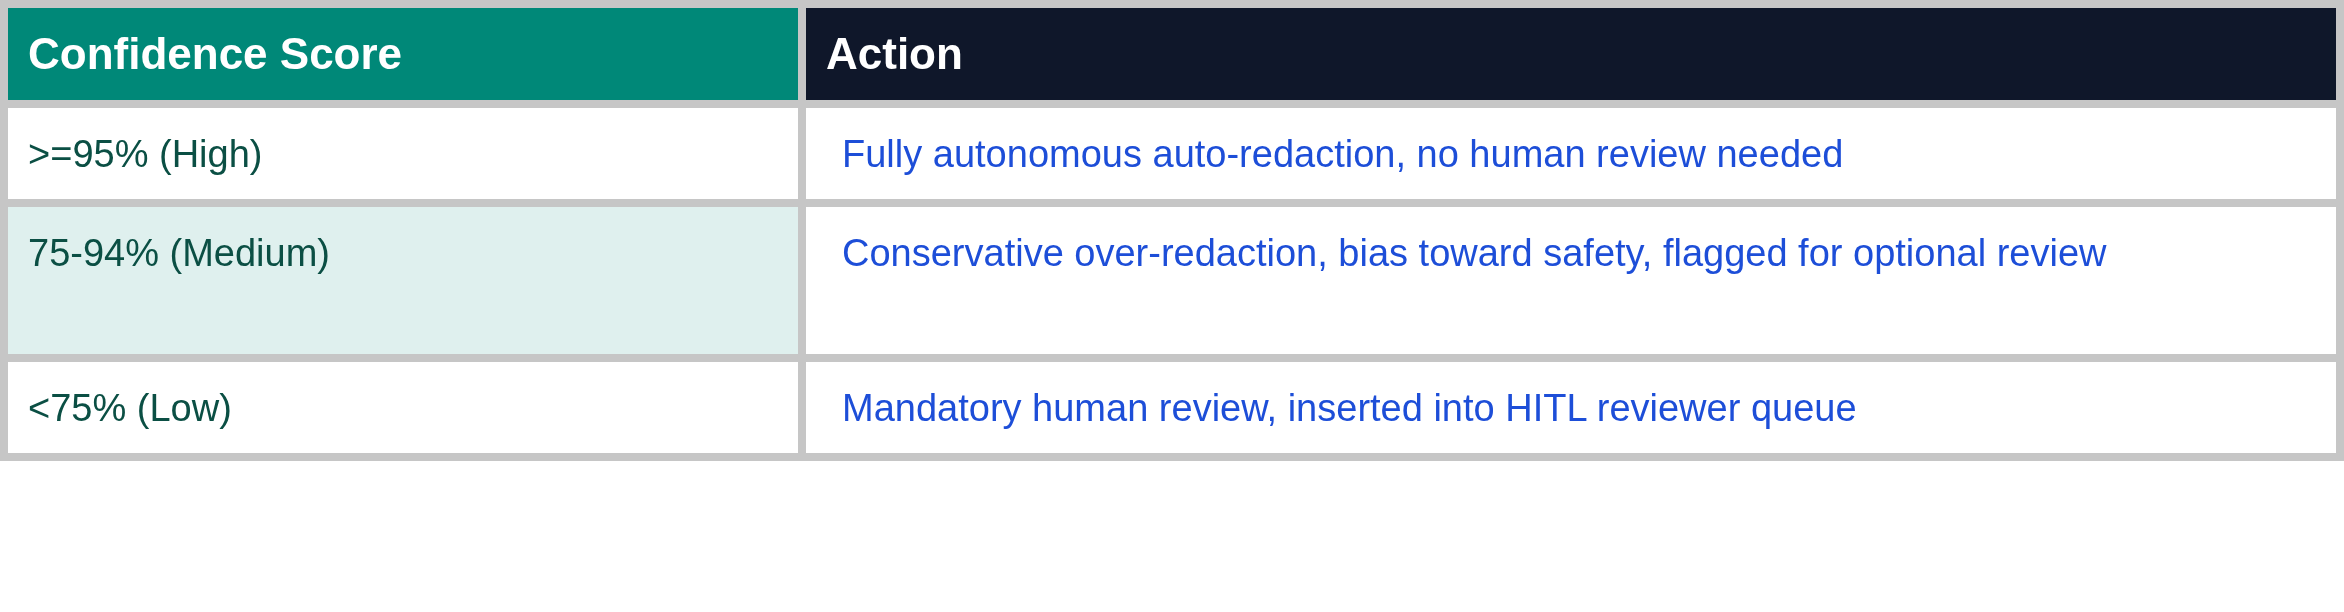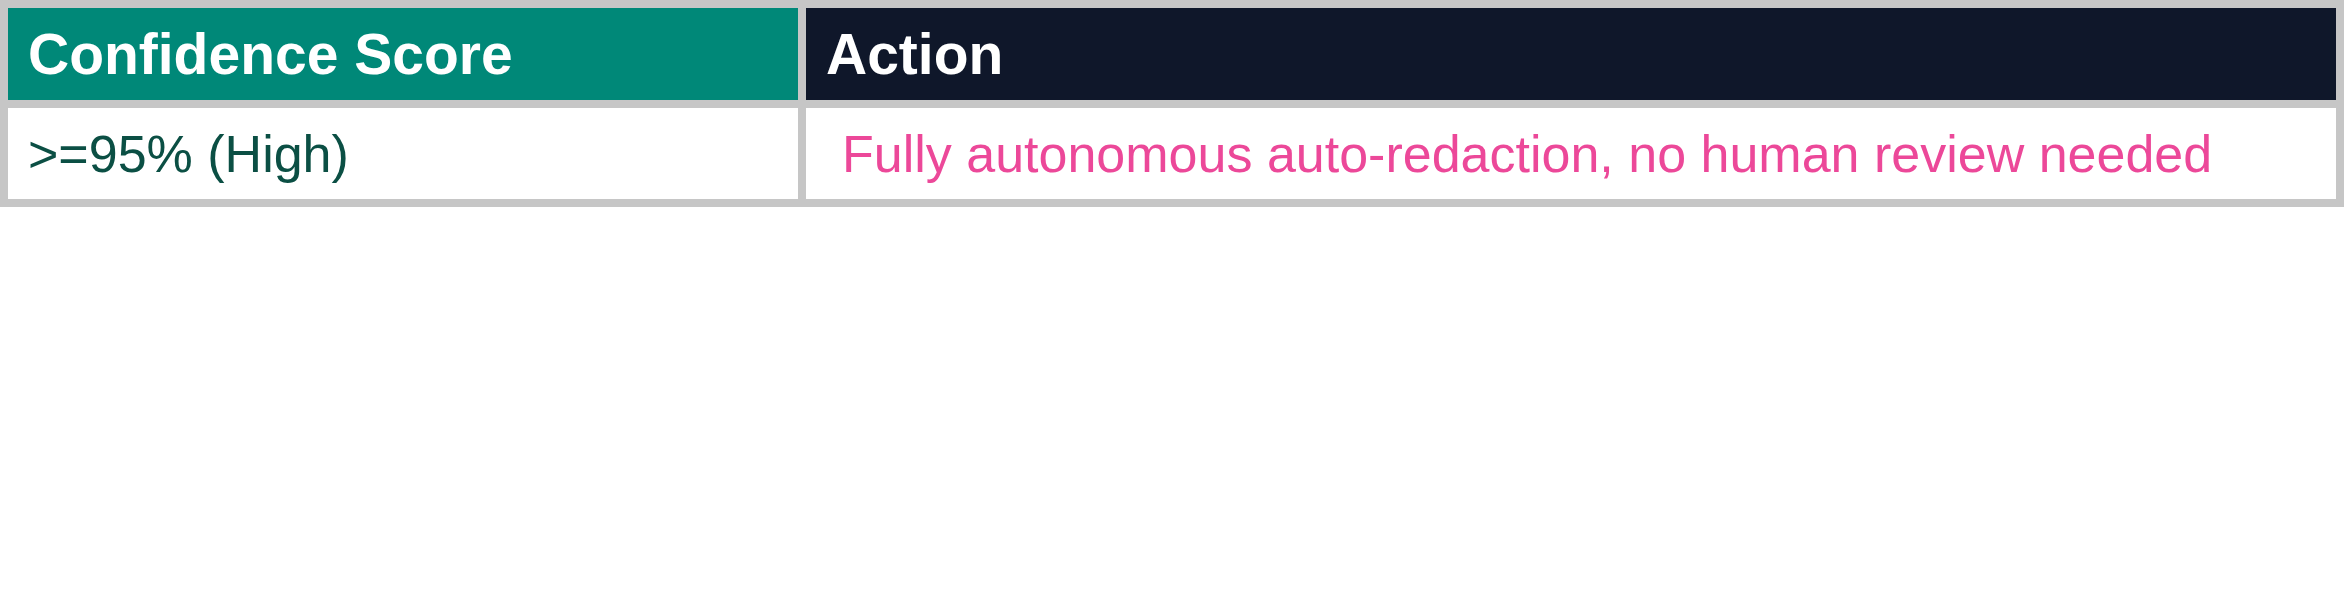--- a/index.html
+++ b/index.html
@@ -18,36 +18,36 @@
     background: #C6C6C6;           
     table-layout: fixed;
   }
   col.col-score  { width: 790px; }
   col.col-action { width: 1530px; }
 
   th, td {
     vertical-align: top;
     text-align: left;
     padding: 16px 24px 10px 20px;
-    font-size: 52px;
+    font-size: 38px;
     line-height: 60px;
     overflow: hidden;
   }
   thead th {
     font-weight: bold;
-    font-size: 57px;
+    font-size: 44px;
     color: #ffffff;
     height: 66px;                   
   }
   th.th-score  { background: #008878; }
   th.th-action { background: #0f172a; }
 
   td { background: #ffffff; }
   td.td-score  { color: #0B4F44; }
-  td.td-action { color: #ec4899; padding-left: 36px; }
+  td.td-action { color: #1d4ed8; padding-left: 36px; }
 
   tr.row-h1 td { height: 65px; }    
   tr.row-h2 td { height: 121px; }   
   tr.row-tint td.td-score { background: #DFF0EE; }
 </style>
 </head>
 <body>
 
 <table class="decision-table">
   <colgroup>
@@ -58,14 +58,22 @@
     <tr>
       <th class="th-score">Confidence Score</th>
       <th class="th-action">Action</th>
     </tr>
   </thead>
   <tbody>
     <tr class="row-h1">
       <td class="td-score">&gt;=95% (High)</td>
       <td class="td-action">Fully autonomous auto-redaction, no human review needed</td>
     </tr>
+    <tr class="row-h2 row-tint">
+      <td class="td-score">75-94% (Medium)</td>
+      <td class="td-action">Conservative over-redaction, bias toward safety, flagged for optional review</td>
+    </tr>
+    <tr class="row-h1">
+      <td class="td-score">&lt;75% (Low)</td>
+      <td class="td-action">Mandatory human review, inserted into HITL reviewer queue</td>
+    </tr>
   </tbody>
 </table>
 
 </body></html>

